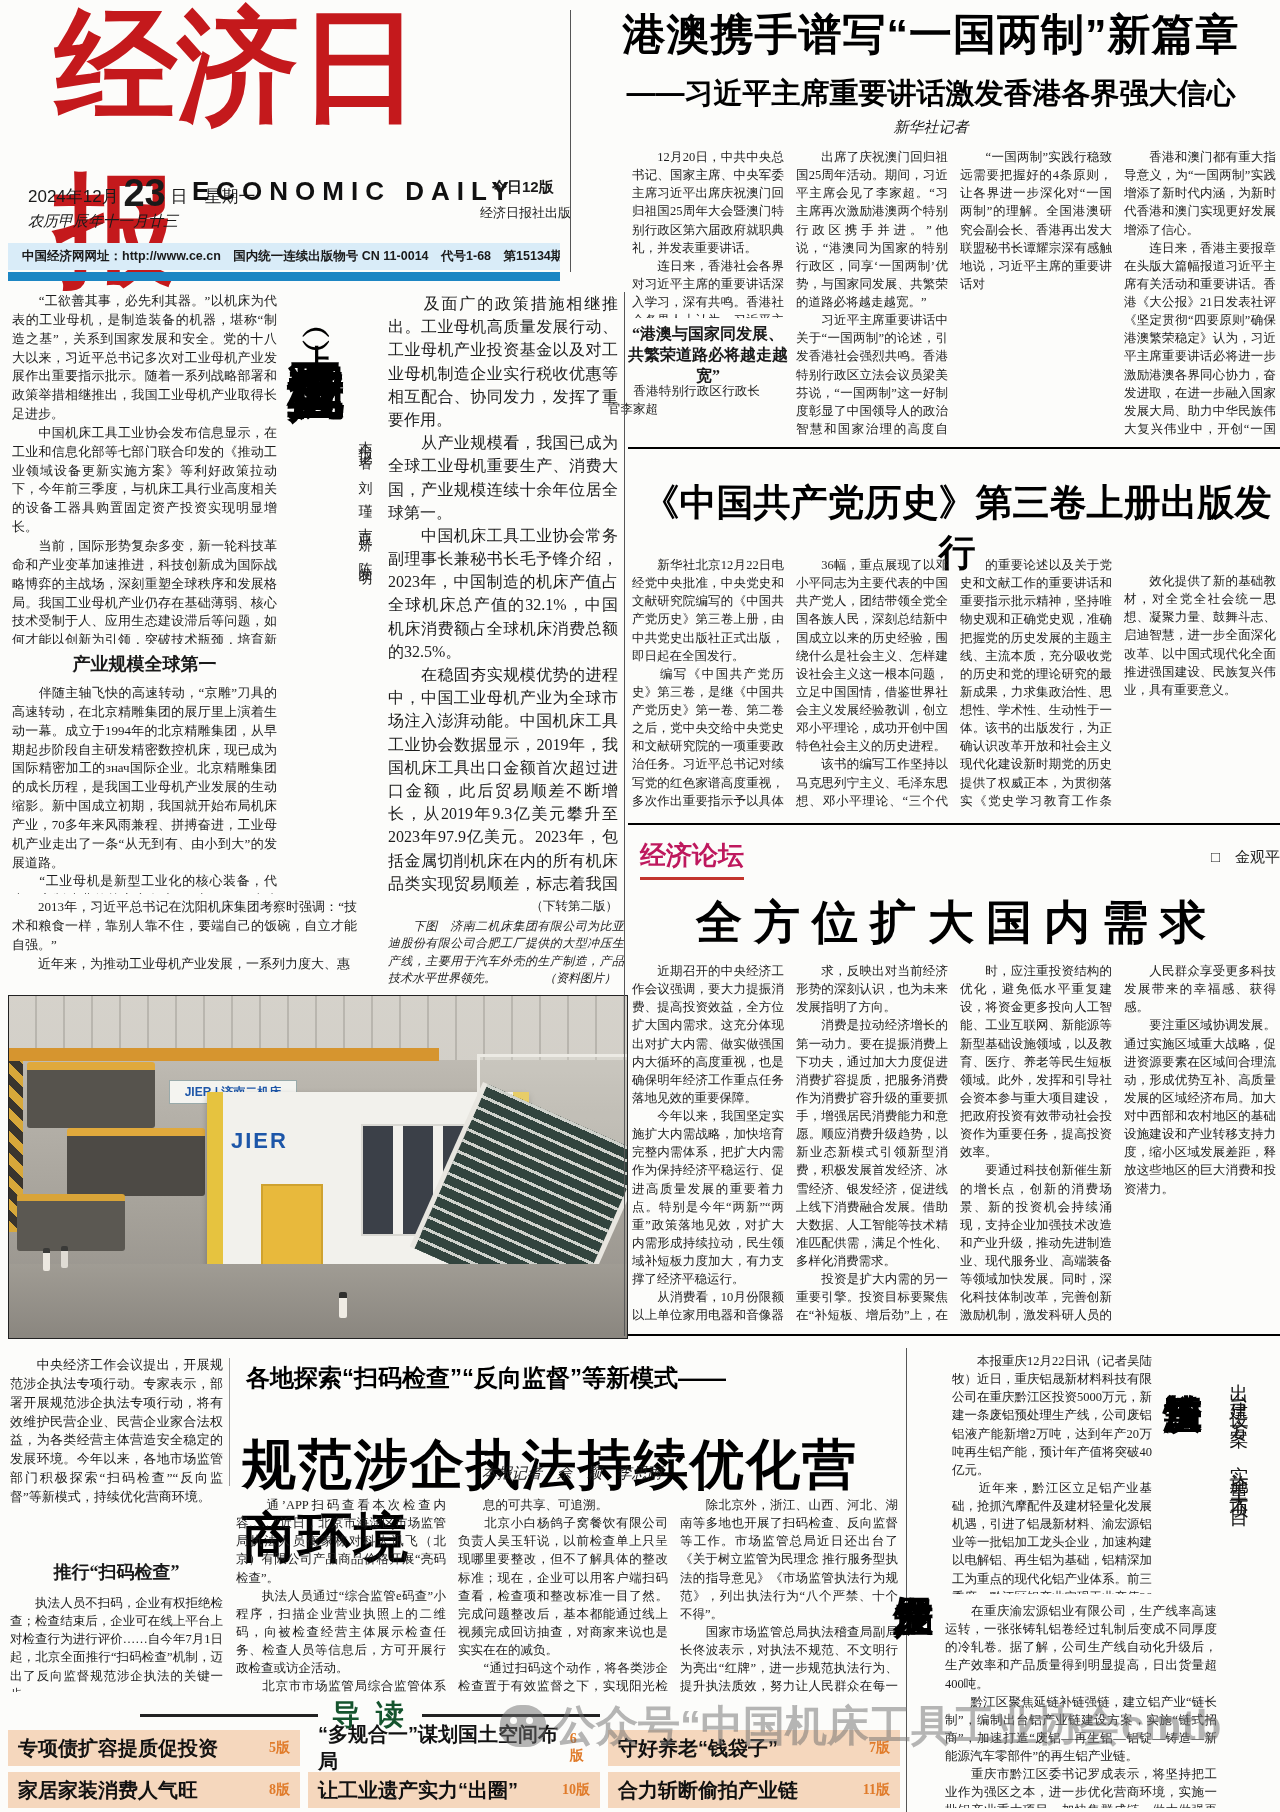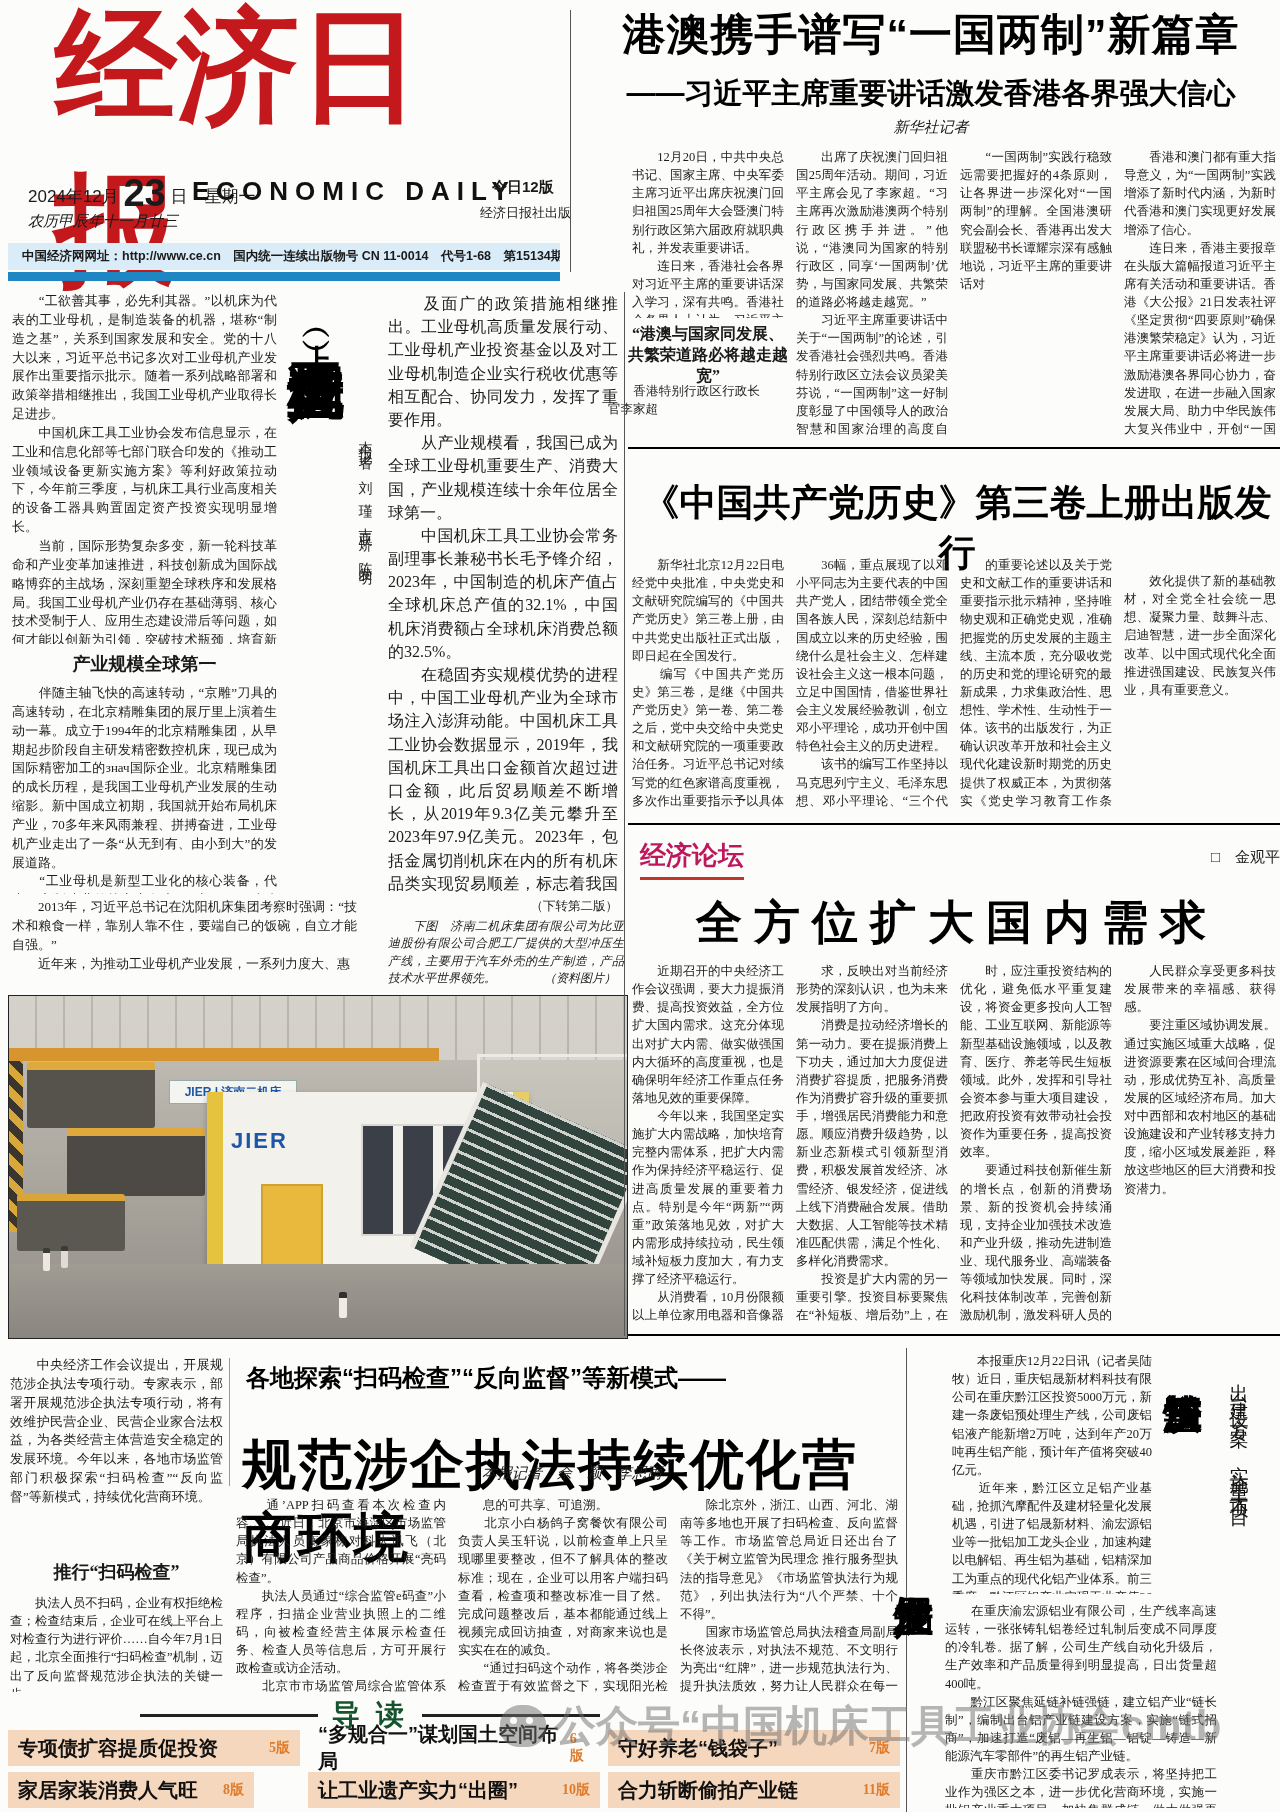--- a/index.html
+++ b/index.html
@@ -190,21 +190,21 @@
     <span class="p">5版</span>
   </div>
   <div class="daodu-item" style="left:308px;top:1730px;width:292px;">
     <span class="t">“多规合一”谋划国土空间布局</span>
     <span class="p">6版</span>
   </div>
   <div class="daodu-item" style="left:608px;top:1730px;width:292px;background:#f5d7bd;">
     <span class="t">守好养老“钱袋子”</span>
     <span class="p">7版</span>
   </div>
-  <div class="daodu-item" style="left:8px;top:1772px;width:246px;background:#f5d7bd;">
+  <div class="daodu-item" style="left:8px;top:1772px;width:292px;background:#f5d7bd;">
     <span class="t">家居家装消费人气旺</span>
     <span class="p">8版</span>
   </div>
   <div class="daodu-item" style="left:308px;top:1772px;width:292px;background:#f5d7bd;">
     <span class="t">让工业遗产实力“出圈”</span>
     <span class="p">10版</span>
   </div>
   <div class="daodu-item" style="left:608px;top:1772px;width:292px;background:#f5d7bd;gap:40px;">
     <span class="t">合力斩断偷拍产业链</span>
     <span class="p">11版</span>

